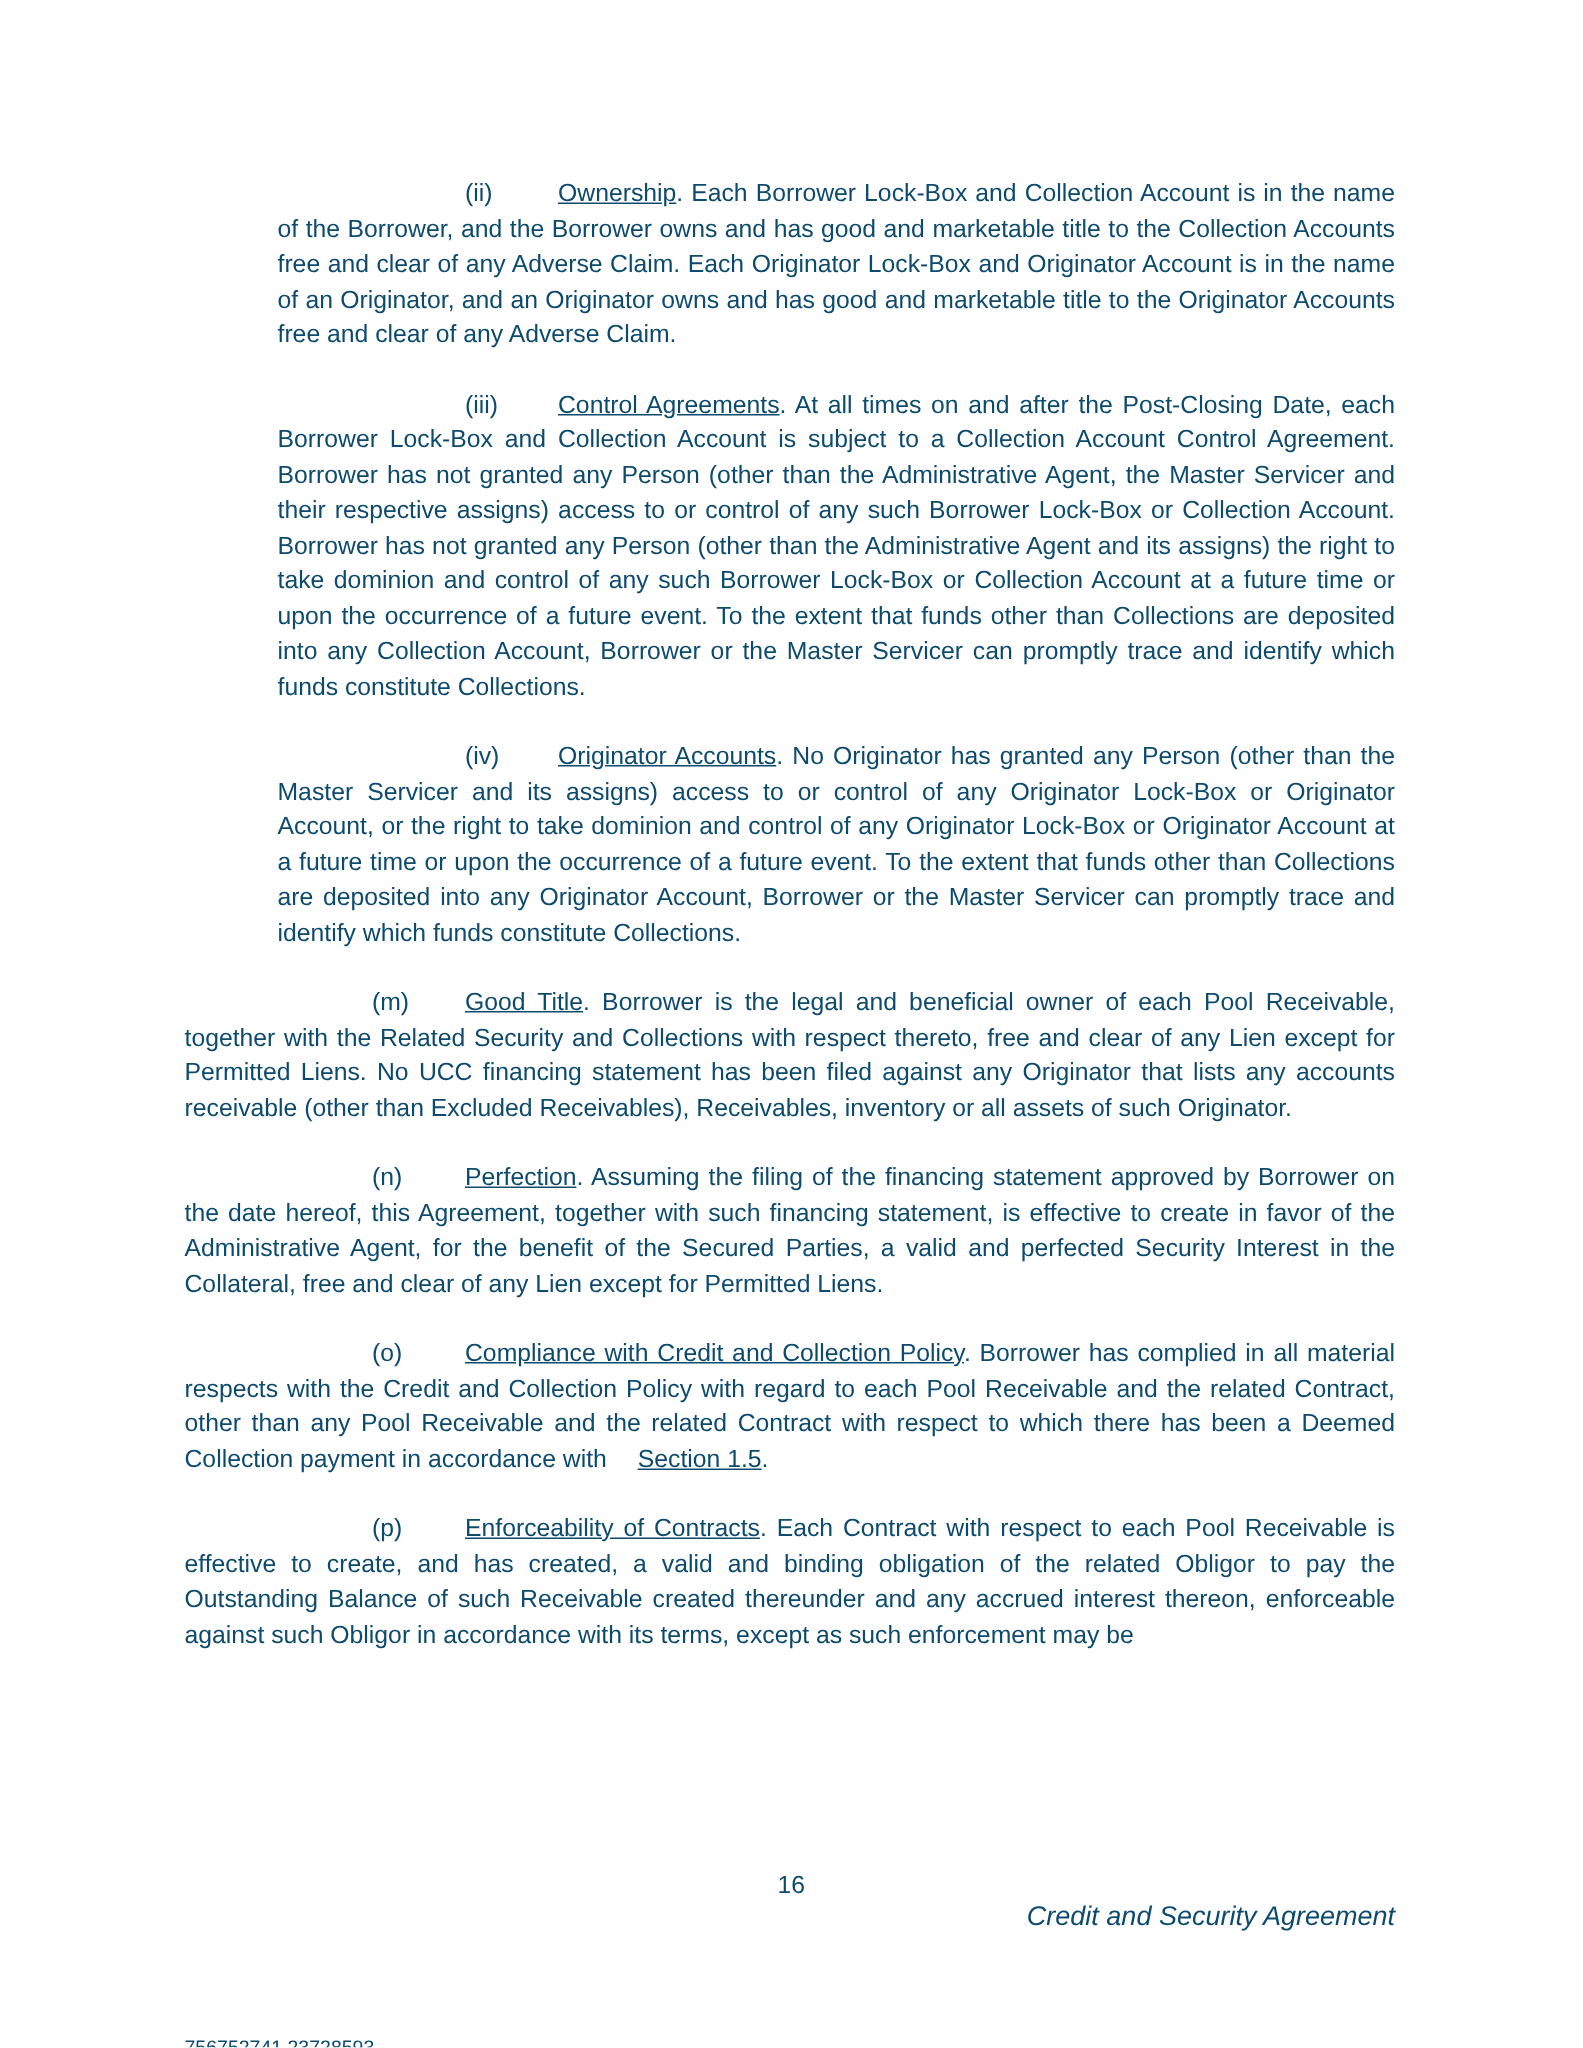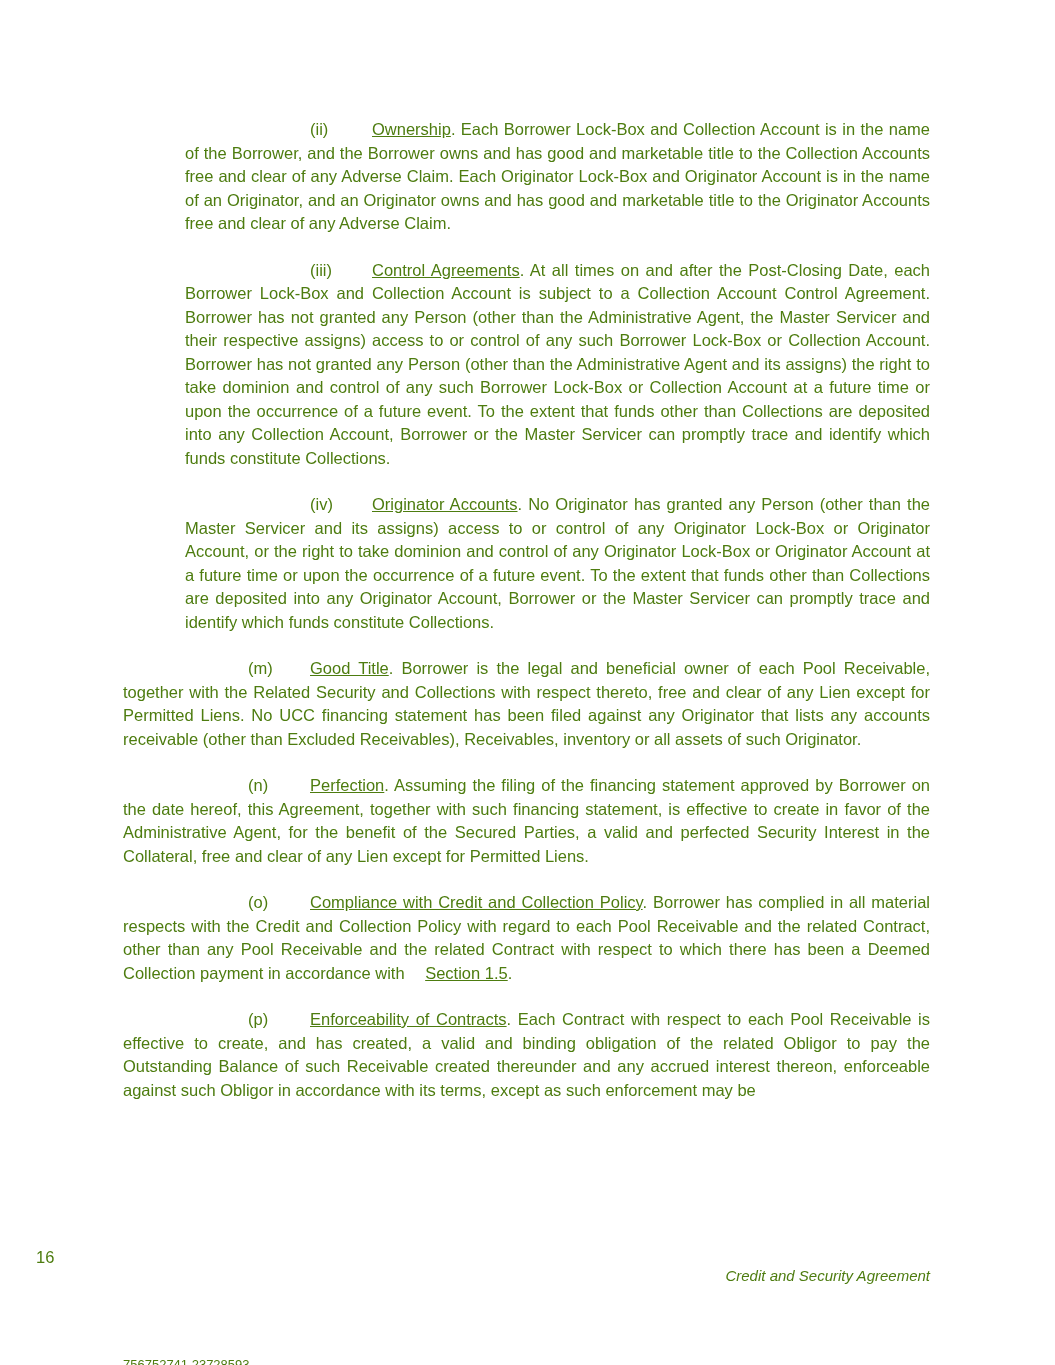--- a/index.html
+++ b/index.html
@@ -7,21 +7,21 @@
     padding: 0;
     background: #ffffff;
   }
   .page {
     position: relative;
     width: 1055px;
     height: 1365px;
     background: #ffffff;
     font-family: "Liberation Sans", sans-serif;
     font-size: 16.5px;
-    color: #4d7c0f;
+    color: #0c4a6e;
     overflow: hidden;
   }
   .content {
     position: absolute;
     left: 123px;
     right: 125px;
     top: 118px;
   }
   p.para {
     text-align: justify;
@@ -42,29 +42,29 @@
   }
   .underline {
     text-decoration: underline;
     margin-left: 16px;
   }
   .page-number {
     position: absolute;
     left: 0;
     right: 0;
     top: 1248px;
+    text-align: center;
     font-size: 16.5px;
-    margin-left: 36px;
   }
   .footer-right {
     position: absolute;
     right: 125px;
     top: 1267px;
     font-style: italic;
-    font-size: 15px;
+    font-size: 18px;
   }
   .footer-left {
     position: absolute;
     left: 123px;
     top: 1357px;
     font-size: 13px;
   }
 </style>
 </head>
 <body>

